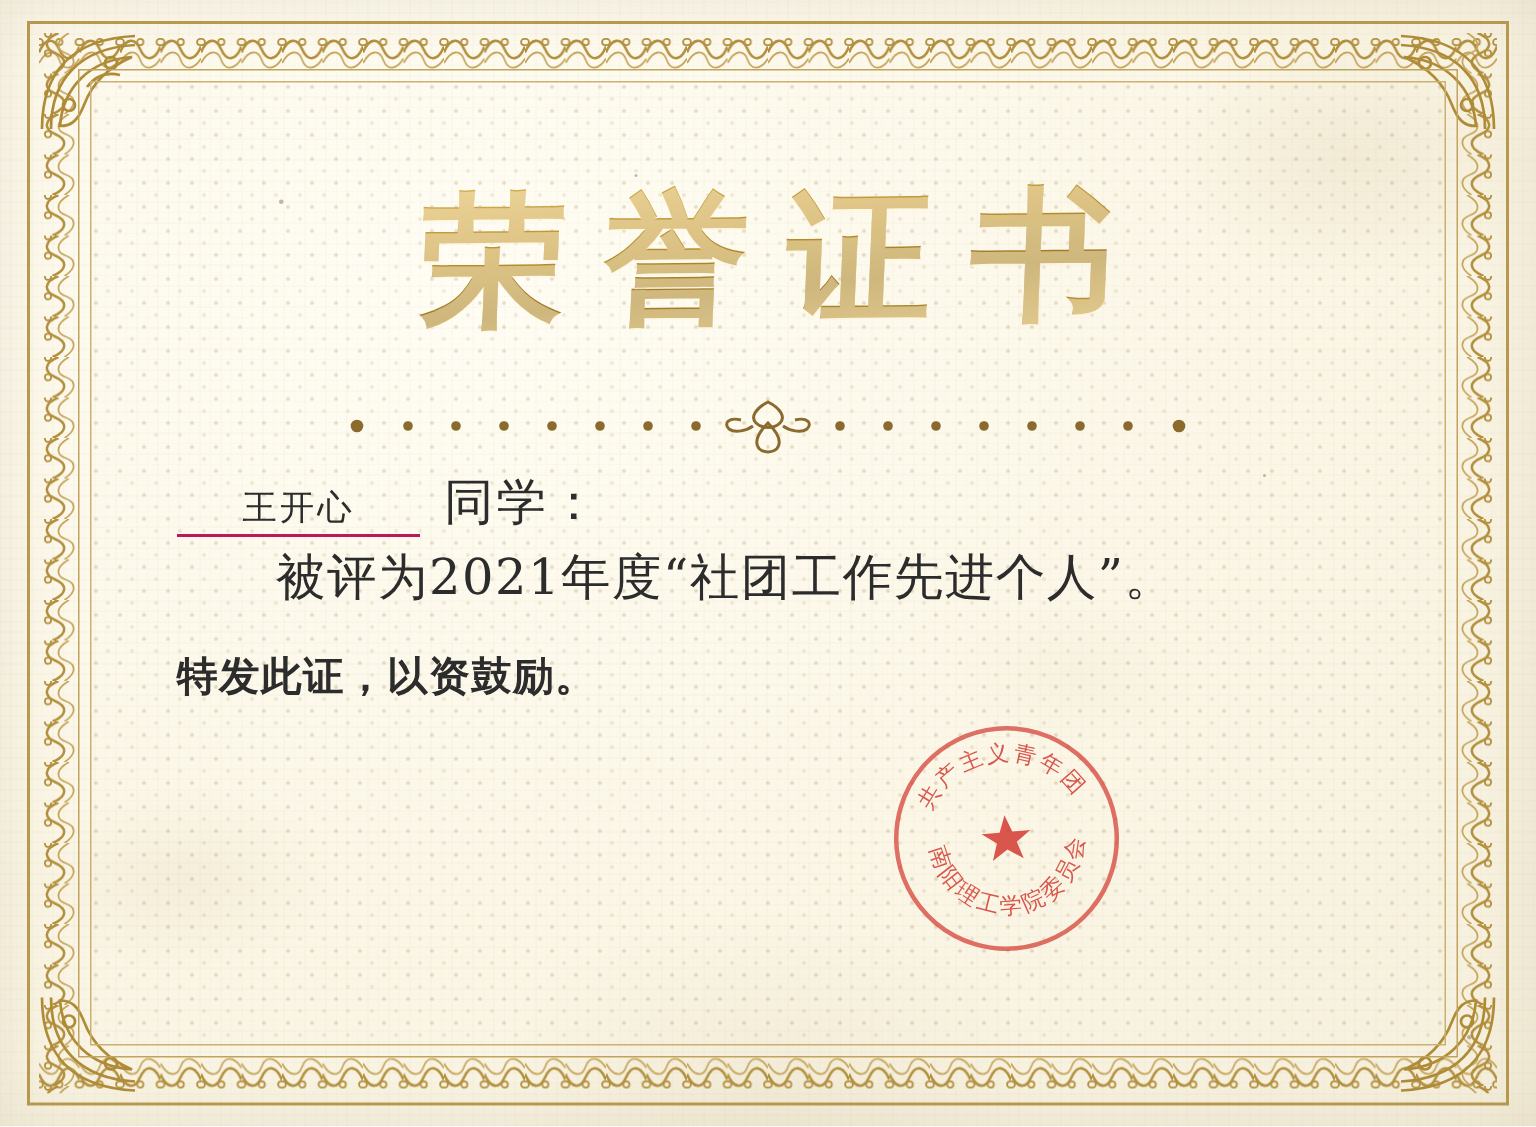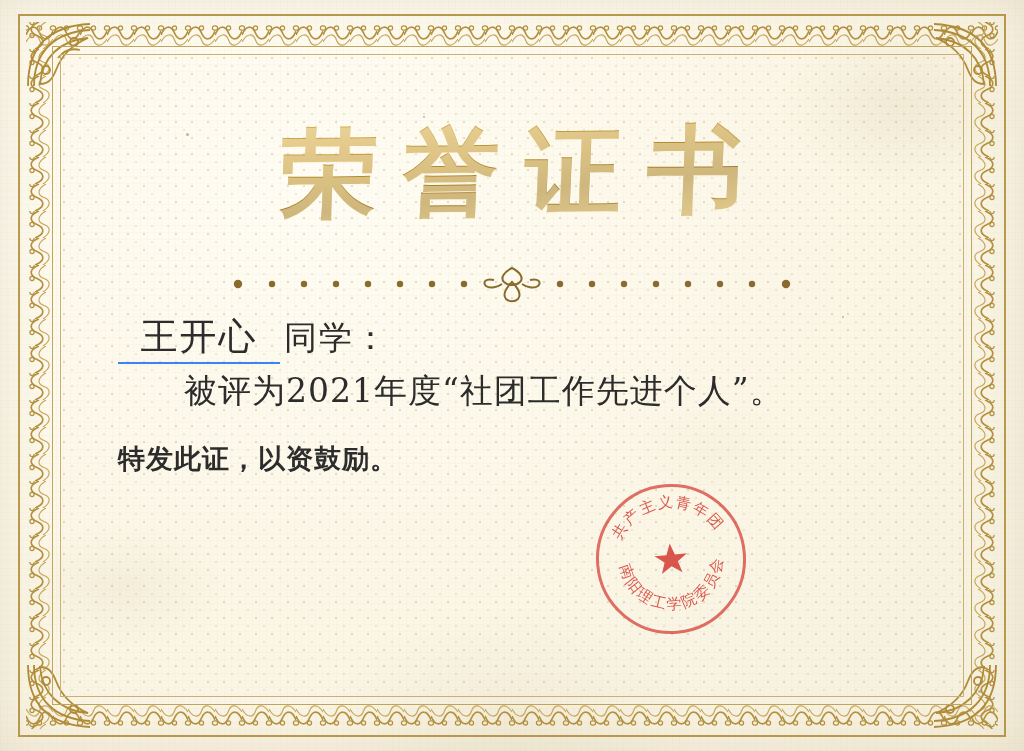--- a/index.html
+++ b/index.html
@@ -143,29 +143,29 @@
   }
   .line-name {
     font-size: 34px;
     line-height: 1.25;
     white-space: nowrap;
   }
   .name-blank {
     display: inline-block;
     min-width: 150px;
     text-align: center;
-    border-bottom: 2px solid #3b82f6;
+    border-bottom: 2px solid #be185d;
     padding: 0 6px 2px 6px;
-    font-size: 37px;
+    font-size: 23px;
     letter-spacing: 2px;
   }
   .suffix {
     font-size: 33px;
     letter-spacing: 2px;
-    margin-left: 4px;
+    margin-left: 16px;
   }
   .para {
     font-size: 33px;
     line-height: 1.62;
     letter-spacing: 1px;
     text-indent: 66px;
   }
   .para2 {
     margin-top: 19px;
     font-size: 27px;

